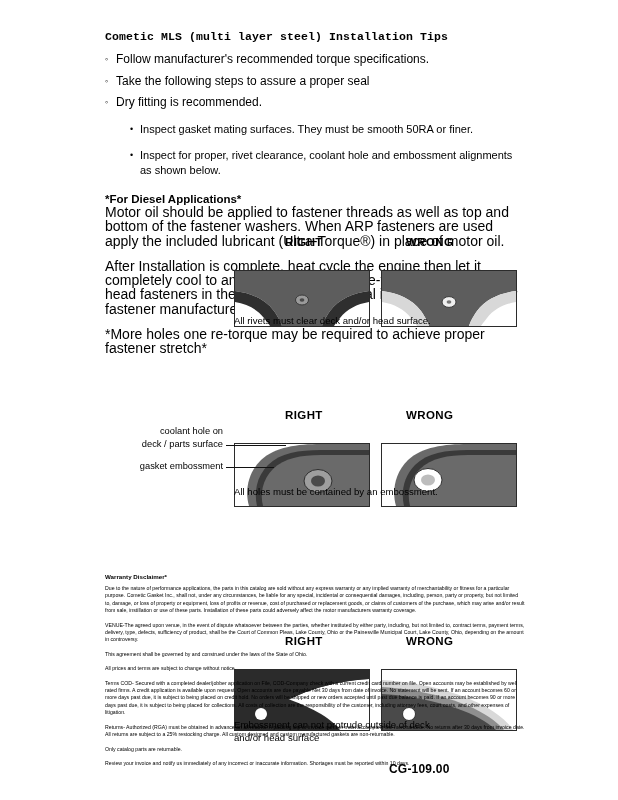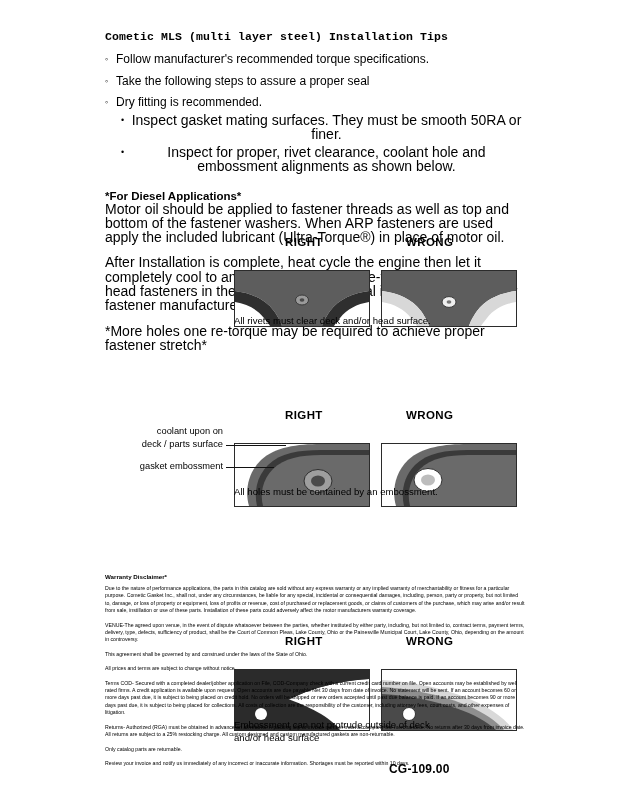--- a/index.html
+++ b/index.html
@@ -52,26 +52,25 @@
     left: 0;
     top: 0;
     font-size: 9px;
   }
   ul.subbullets {
     list-style: none;
     margin: 0;
     padding: 0;
   }
   ul.subbullets > li {
-    font-size: 14px;
+    font-size: 11px;
     line-height: 14.5px;
     position: relative;
     padding-left: 12px;
-    margin: 3px;
-    text-align: center;
+    margin: 12px;
   }
   ul.subbullets > li::before {
     content: "\2022";
     position: absolute;
     left: 2px;
     top: 0;
     font-size: 9px;
   }
   .sub-wrap {
     margin-left: 11px;
@@ -248,21 +247,21 @@
             <path d="M134,0 L134,62 L14,62 C10,48 12,30 26,16 C40,3 62,0 86,0 Z" fill="#6a6a6a"></path>
             <path d="M134,6 L134,62 L22,62 C19,49 21,33 33,21 C45,9 64,6 86,6 Z" fill="#3a3a3a"></path>
             <path d="M134,11 L134,62 L28,62 C25,50 27,36 38,25 C49,14 66,11 86,11 Z" fill="#6a6a6a"></path>
             <ellipse cx="46" cy="36" rx="14" ry="11.5" fill="#ffffff" stroke="#2e2e2e" stroke-width="1"></ellipse>
             <ellipse cx="46" cy="36" rx="7" ry="5.6" fill="#bdbdbd"></ellipse>
           </svg>
         </div>
       </div>
 
       <div class="callout" style="left:118px; top:92px; width:105px;">
-        <span>coolant upon on</span><br>
+        <span>coolant hole on</span><br>
         <span>deck / parts surface</span>
       </div>
       <div class="leader" style="left:226px; top:112px; width:60px;"></div>
 
       <div class="callout" style="left:118px; top:127px; width:105px;">gasket embossment</div>
       <div class="leader" style="left:226px; top:134px; width:48px;"></div>
 
       <div class="caption" style="left:234px; top:152px; width:330px;">All holes must be contained by an embossment.</div>
     </div>
 

